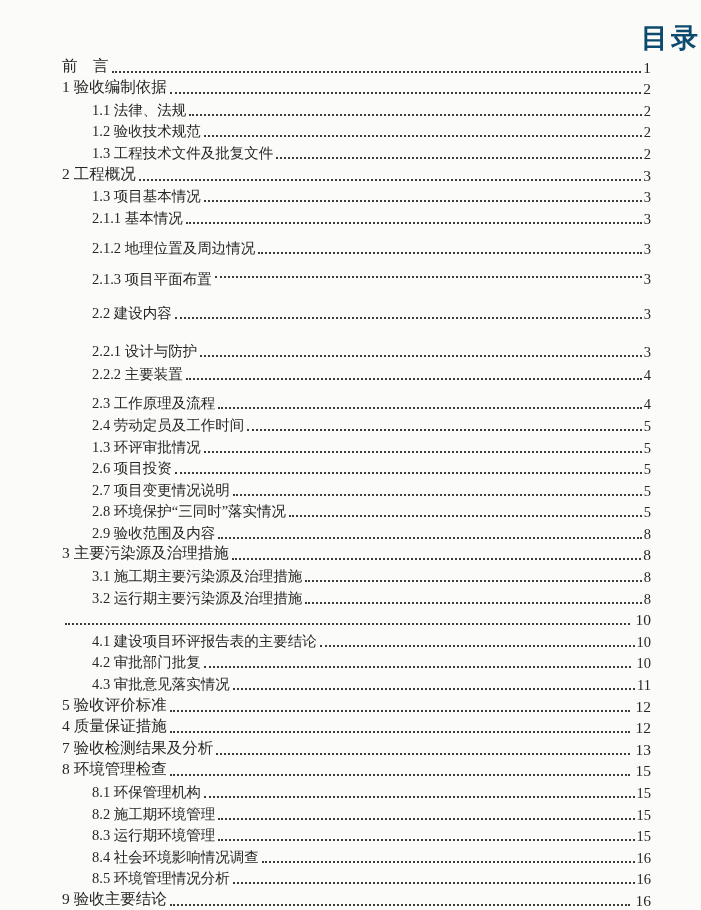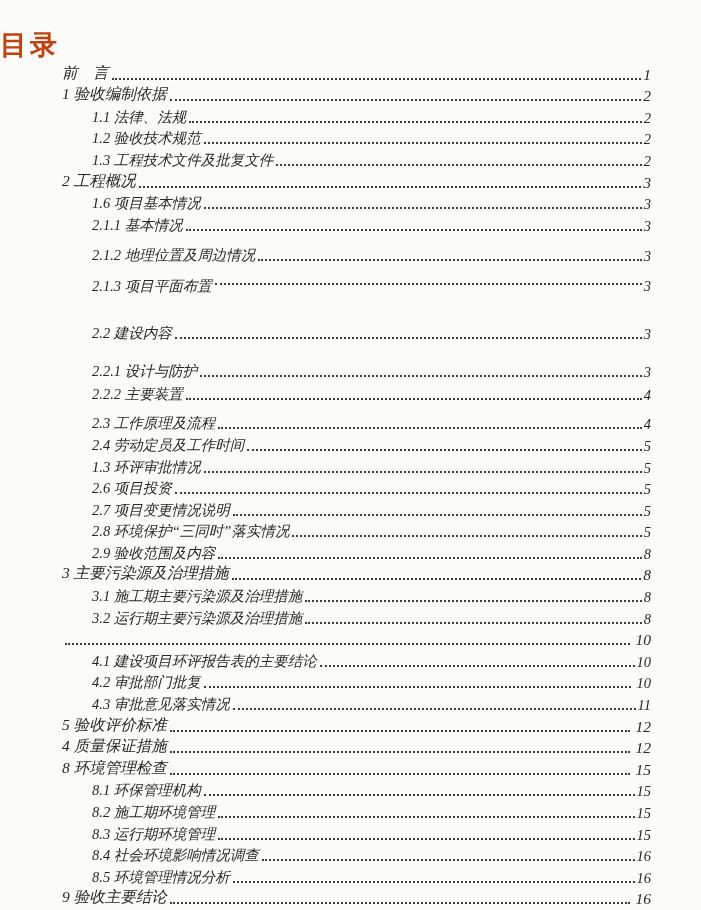--- a/index.html
+++ b/index.html
@@ -13,37 +13,36 @@
     overflow: hidden;
     font-family: "Liberation Serif", "DejaVu Serif", serif;
     color: #272727;
   }
   .doc-page {
     position: relative;
     width: 701px;
     height: 910px;
   }
   .toc-title {
-    padding-top: 29px;
+    padding-top: 22px;
     height: 33px;
     line-height: 33px;
-    text-align: left;
+    text-align: right;
     font-size: 27px;
     font-weight: bold;
     letter-spacing: 3px;
-    color: #c2410c;
+    color: #0c4a6e;
   }
   .toc-list {
     margin: 0 50px 0 62px;
   }
   .toc-row {
     display: flex;
     align-items: flex-end;
     height: 21.6px;
-    font-style: italic;
   }
   .toc-row.lvl1 { font-size: 15.5px; }
   .toc-row.lvl2, .toc-row.lvl3 { font-size: 14.5px; padding-left: 30px; }
   .toc-label { white-space: pre; }
   .toc-leader {
     flex: 1;
     min-width: 10px;
     border-bottom: 2px dotted #3c3c3c;
     margin: 0 2px 4px 3px;
   }
@@ -86,21 +85,21 @@
     <span class="toc-page-num">2</span>
   </div>
 
   <div class="toc-row lvl1">
     <span class="toc-label">2 工程概况</span>
     <span class="toc-leader"></span>
     <span class="toc-page-num">3</span>
   </div>
 
   <div class="toc-row lvl2">
-    <span class="toc-label">1.6 项目基本情况</span>
+    <span class="toc-label">1.3 项目基本情况</span>
     <span class="toc-leader"></span>
     <span class="toc-page-num">3</span>
   </div>
 
   <div class="toc-row lvl3">
     <span class="toc-label">2.1.1 基本情况</span>
     <span class="toc-leader"></span>
     <span class="toc-page-num">3</span>
   </div>
 
@@ -109,21 +108,21 @@
     <span class="toc-leader"></span>
     <span class="toc-page-num">3</span>
   </div>
 
   <div class="toc-row lvl3" style="margin-top: 10px; align-items: center;">
     <span class="toc-label">2.1.3 项目平面布置</span>
     <span class="toc-leader"></span>
     <span class="toc-page-num">3</span>
   </div>
 
-  <div class="toc-row lvl2" style="margin-top: 24px;">
+  <div class="toc-row lvl2" style="margin-top: 11px;">
     <span class="toc-label">2.2 建设内容</span>
     <span class="toc-leader"></span>
     <span class="toc-page-num">3</span>
   </div>
 
   <div class="toc-row lvl3" style="margin-top: 17px;">
     <span class="toc-label">2.2.1 设计与防护</span>
     <span class="toc-leader"></span>
     <span class="toc-page-num">3</span>
   </div>
@@ -222,20 +221,25 @@
     <span class="toc-leader"></span>
     <span class="toc-page-num"> 12</span>
   </div>
 
   <div class="toc-row lvl1">
     <span class="toc-label">4 质量保证措施</span>
     <span class="toc-leader"></span>
     <span class="toc-page-num"> 12</span>
   </div>
 
+  <div class="toc-row lvl1">
+    <span class="toc-label">7 验收检测结果及分析</span>
+    <span class="toc-leader"></span>
+    <span class="toc-page-num"> 13</span>
+  </div>
 
   <div class="toc-row lvl1">
     <span class="toc-label">8 环境管理检查</span>
     <span class="toc-leader"></span>
     <span class="toc-page-num"> 15</span>
   </div>
 
   <div class="toc-row lvl2">
     <span class="toc-label">8.1 环保管理机构</span>
     <span class="toc-leader"></span>

